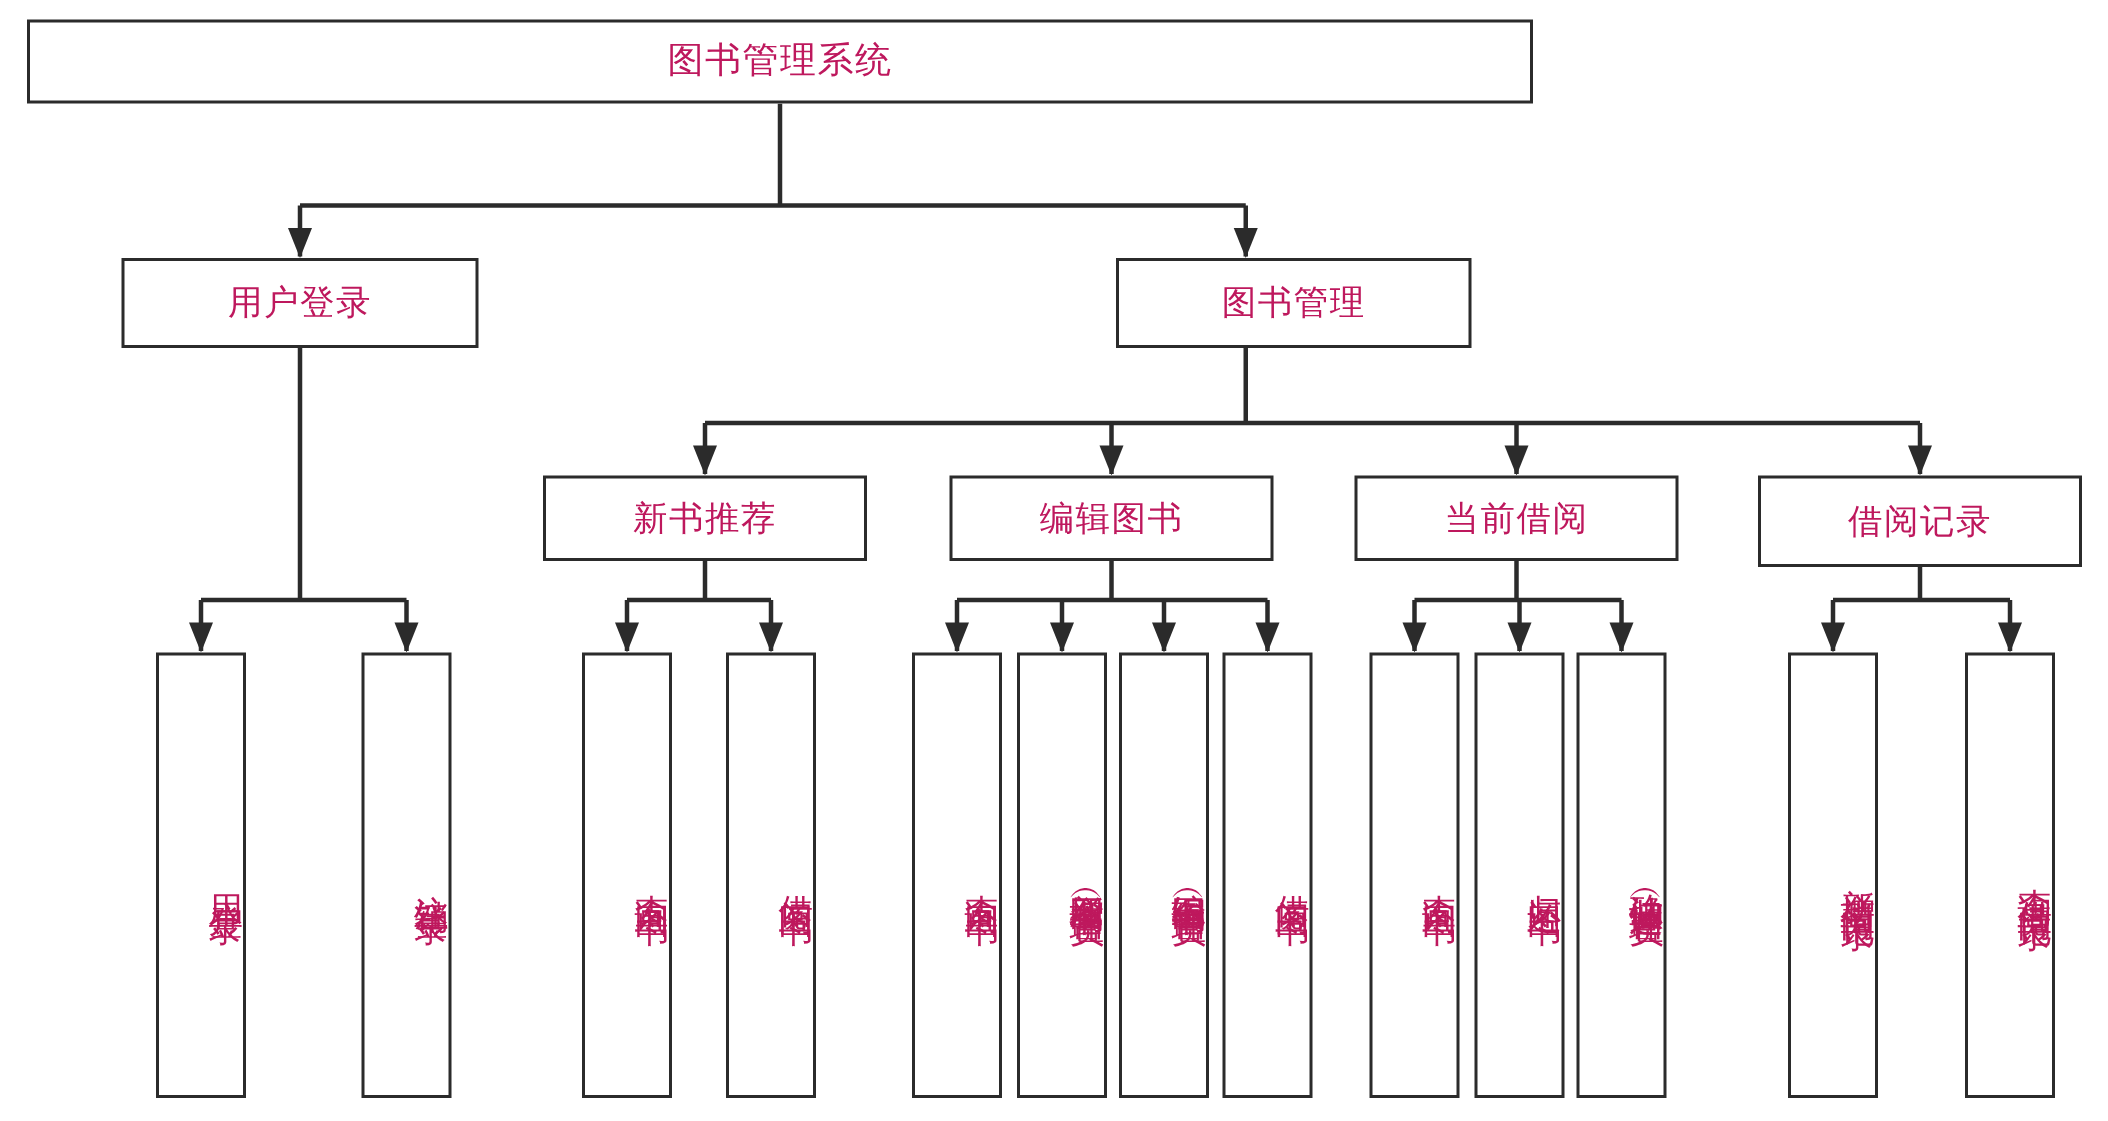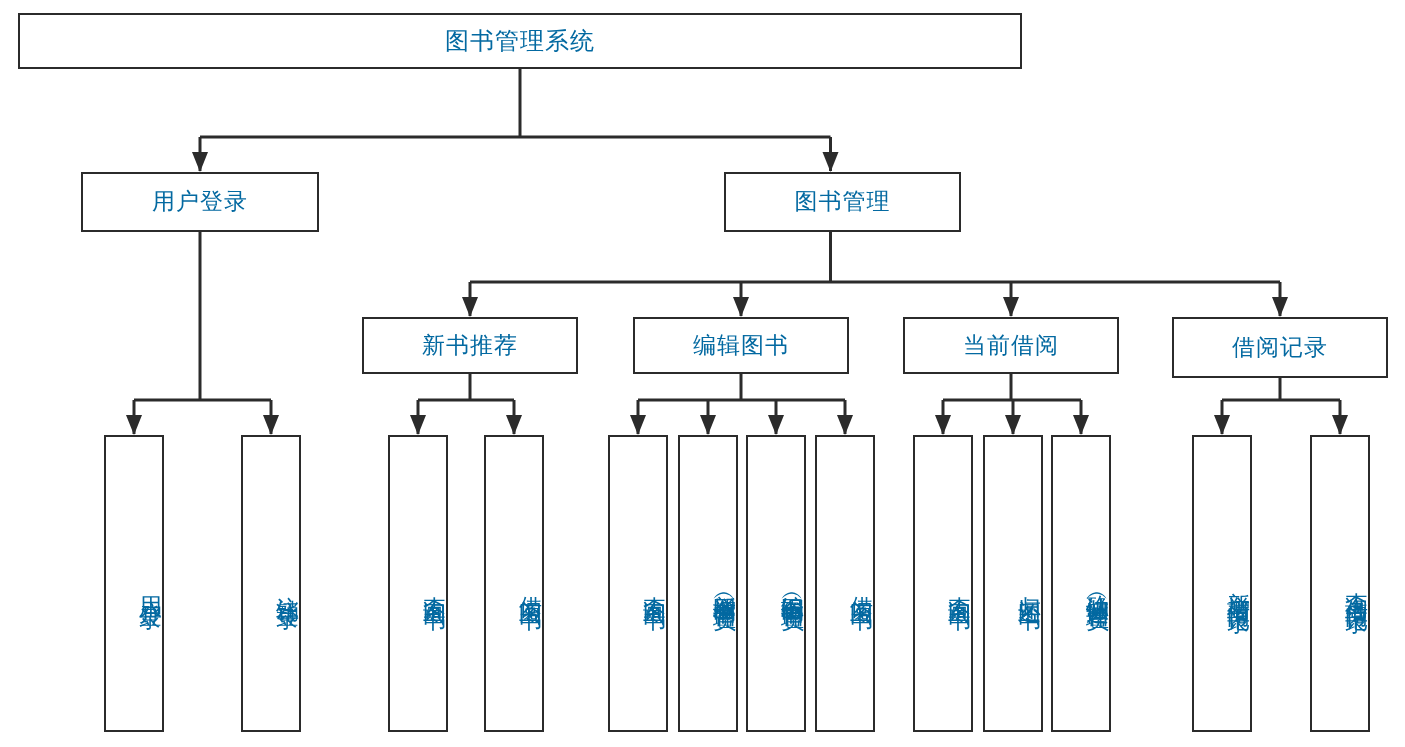--- a/index.html
+++ b/index.html
@@ -25,21 +25,21 @@
     height: 747px;
   }
   .node {
     position: absolute;
     box-sizing: border-box;
     background: #ffffff;
     border: 2.5px solid #2b2b2b;
     display: flex;
     align-items: center;
     justify-content: center;
-    color: #0369a1;
+    color: #be185d;
   }
   .node.horiz {
     font-size: 23px;
     letter-spacing: 1px;
     line-height: 1.1;
   }
   .node.root {
     font-size: 24px;
     letter-spacing: 1px;
   }
@@ -128,21 +128,21 @@
       <polygon points="1332,415 1348,415 1340,435" fill="#2b2b2b"></polygon>
     </svg>
 
   <div id="node-layer">
       <div class="node root horiz" style="left: 18px; top: 13px; width: 1004px; height: 56px;">
         <span>图书管理系统</span>
       </div>
       <div class="node horiz" style="left: 81px; top: 172px; width: 238px; height: 60px;">
         <span>用户登录</span>
       </div>
-      <div class="node horiz" style="left: 724px; top: 172px; width: 237px; height: 60px;">
+      <div class="node horiz" style="left: 744px; top: 172px; width: 237px; height: 60px;">
         <span>图书管理</span>
       </div>
       <div class="node horiz" style="left: 362px; top: 317px; width: 216px; height: 57px;">
         <span>新书推荐</span>
       </div>
       <div class="node horiz" style="left: 633px; top: 317px; width: 216px; height: 57px;">
         <span>编辑图书</span>
       </div>
       <div class="node horiz" style="left: 903px; top: 317px; width: 216px; height: 57px; justify-content: center;">
         <span>当前借阅</span>

